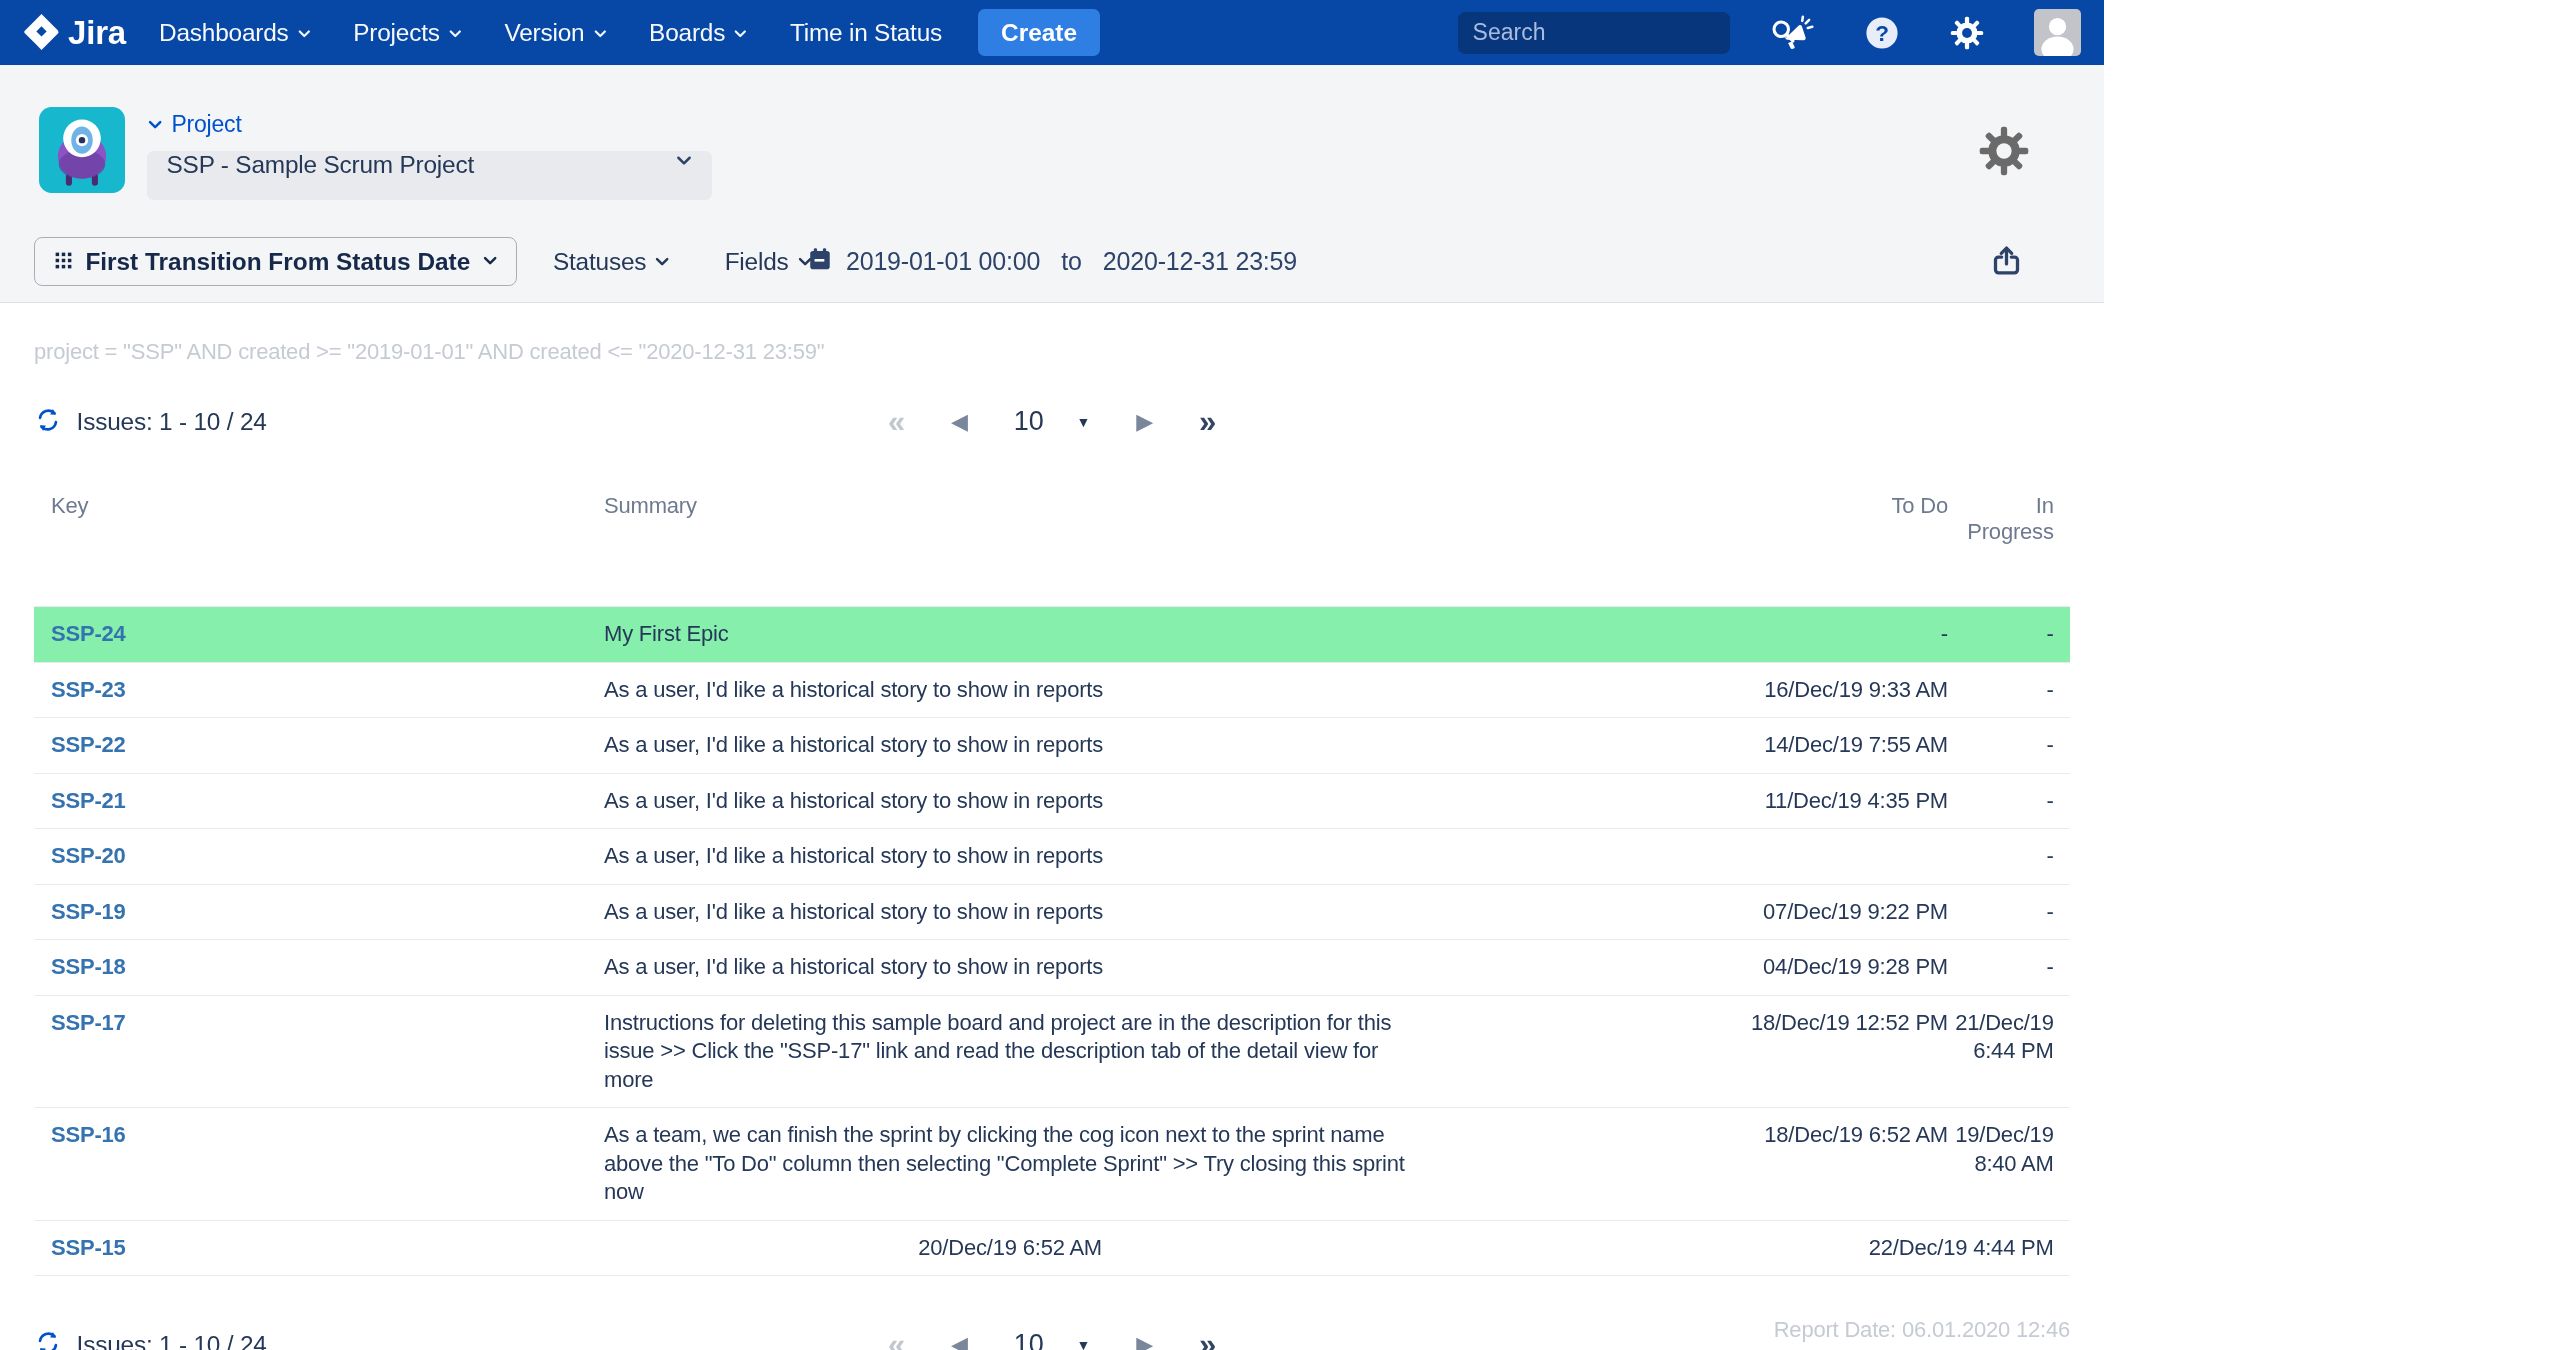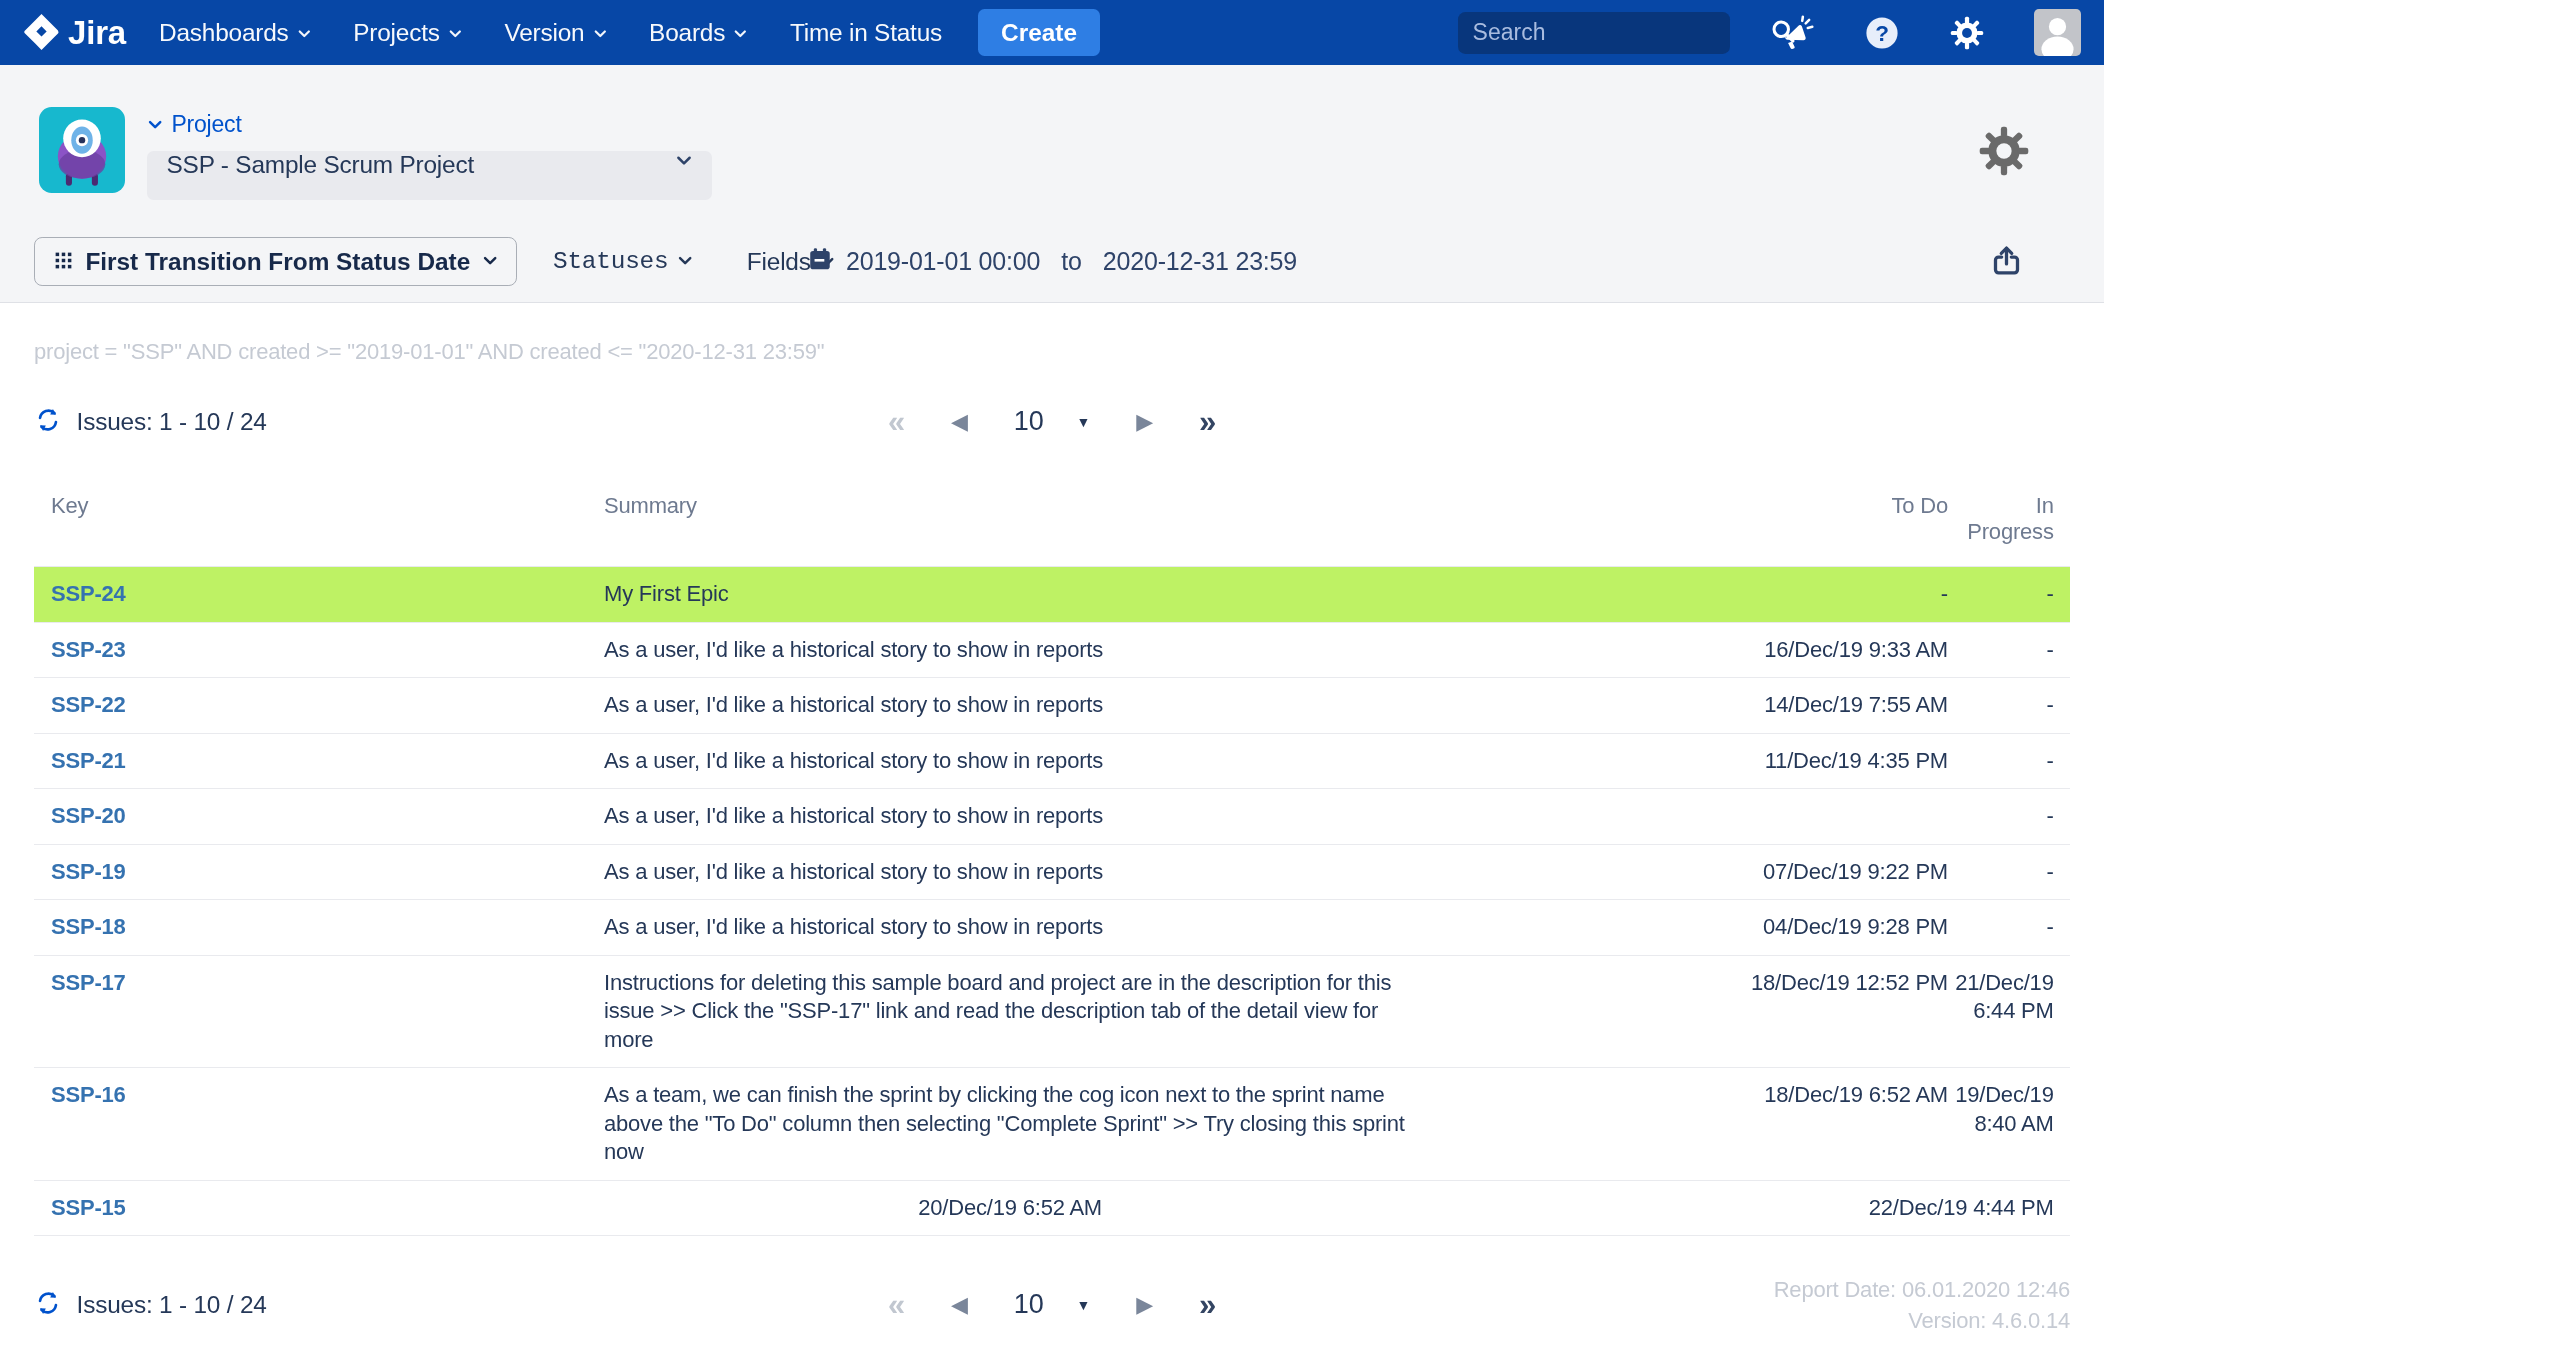--- a/index.html
+++ b/index.html
@@ -27,21 +27,21 @@
   .project-col { position:absolute; left:147px; top:46px; }
   .project-label-row { display:flex; align-items:center; gap:8.1px; color:#0052CC; font-size:23px; font-weight:500; cursor:pointer; }
   .project-select { margin-top:13px; width:565px; height:49px; background:#E9EAEE; border-radius:6.5px; display:flex; align-items:flex-start; padding:0 19.5px; cursor:pointer; }
   .project-select .val { flex:1; font-size:24.4px; color:#253858; }
   .band-gear { position:absolute; right:73px; top:59px; cursor:pointer; }
 
   .filter-row { position:absolute; left:34px; right:34px; top:172px; height:49px; display:flex; align-items:center; }
   .report-type-btn { display:flex; align-items:center; gap:11.4px; border:1.6px solid #A9AEB6; border-radius:8.1px; height:49px; padding:0 18px; background:transparent; cursor:pointer; font-family:inherit; }
   .report-type-btn .lbl { font-size:24.4px; font-weight:700; color:#17294A; }
   .dd { display:flex; align-items:center; gap:8.1px; font-size:24.4px; color:#253858; cursor:pointer; }
-  .dd-statuses { margin-left:36px;font-family:Liberation Mono, monospace; }
+  .dd-statuses { margin-left:36px; }
   .dd-fields { margin-left:54px; }
   .date-range { position:absolute; left:50%; transform:translateX(-50%); display:flex; align-items:center; gap:13px; font-size:25px; color:#2E4369; font-weight:500; }
   .date-range .to-word { margin:0 8.1px; }
   .export-btn { position:absolute; right:47px; cursor:pointer; }
 
   
   .content { padding:0 34px; }
   .jql { margin-top:36px; font-size:22px; color:#C5CAD3; }
   .bar { position:relative; margin-top:37px; height:39px; display:flex; align-items:center; }
   .count-group { display:flex; align-items:center; gap:14.6px; }
@@ -59,21 +59,21 @@
   .table { margin-top:52px; }
   .trow, .thead { display:flex; align-items:flex-start; padding-left:17px; padding-right:16.3px; }
   .thead { padding-bottom:21px; }
   .thead .c { font-size:22px; color:#6E7A90; }
   .c-key { width:553px; flex:none; }
   .c-sum { width:846px; flex:none; }
   .c-todo { width:498px; flex:none; text-align:right; }
   .c-prog { flex:1; text-align:right; }
   .trow { border-top:1.6px solid #E9EAEE; padding-top:13px; padding-bottom:13px; font-size:22px; color:#253858; line-height:28.5px; }
   .trow:last-child { border-bottom:1.6px solid #E9EAEE; }
-  .trow.highlight { background:#bef264; }
+  .trow.highlight { background:#86efac;margin-top:40px; }
   .key-link { color:#3572B0; font-weight:700; text-decoration:none; cursor:pointer; }
   .sum-text { display:inline-block; max-width:822px; }
 
   
   .bottom-bar { margin-top:49px; }
   .meta { margin-left:auto; text-align:right; font-size:22px; color:#C5CAD3; line-height:31px; }
 </style>
 </head>
 <body>
 

